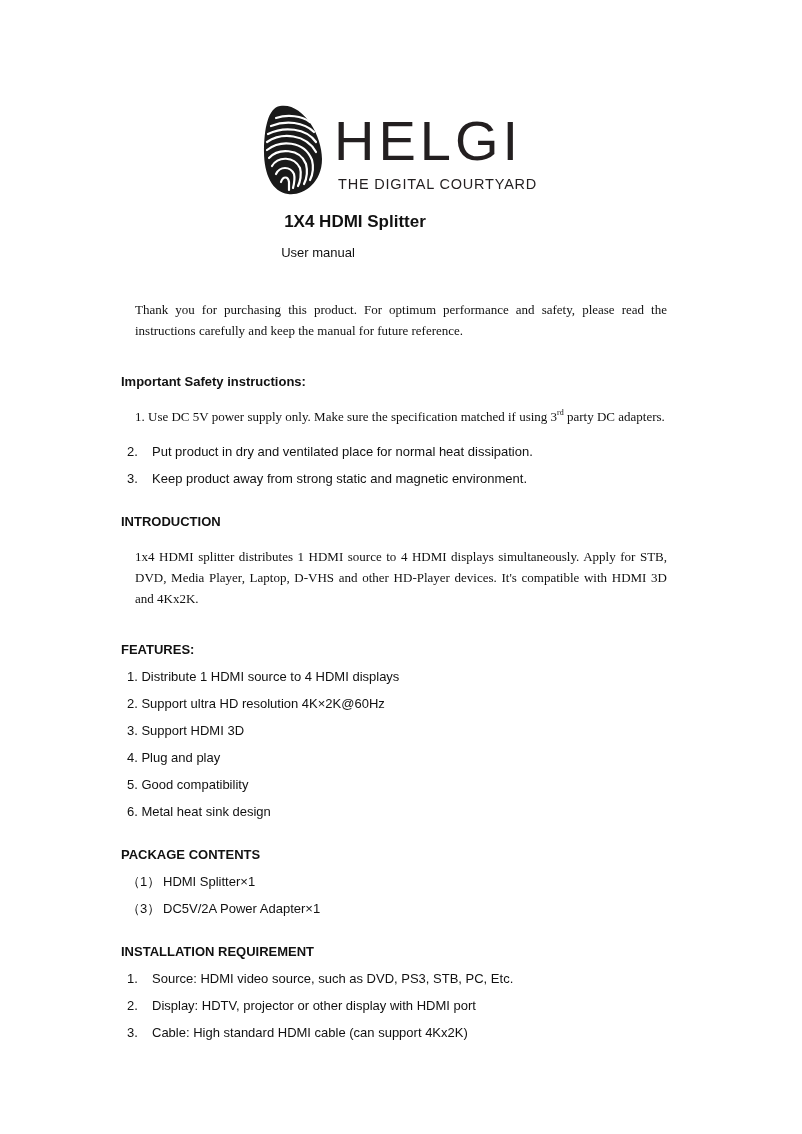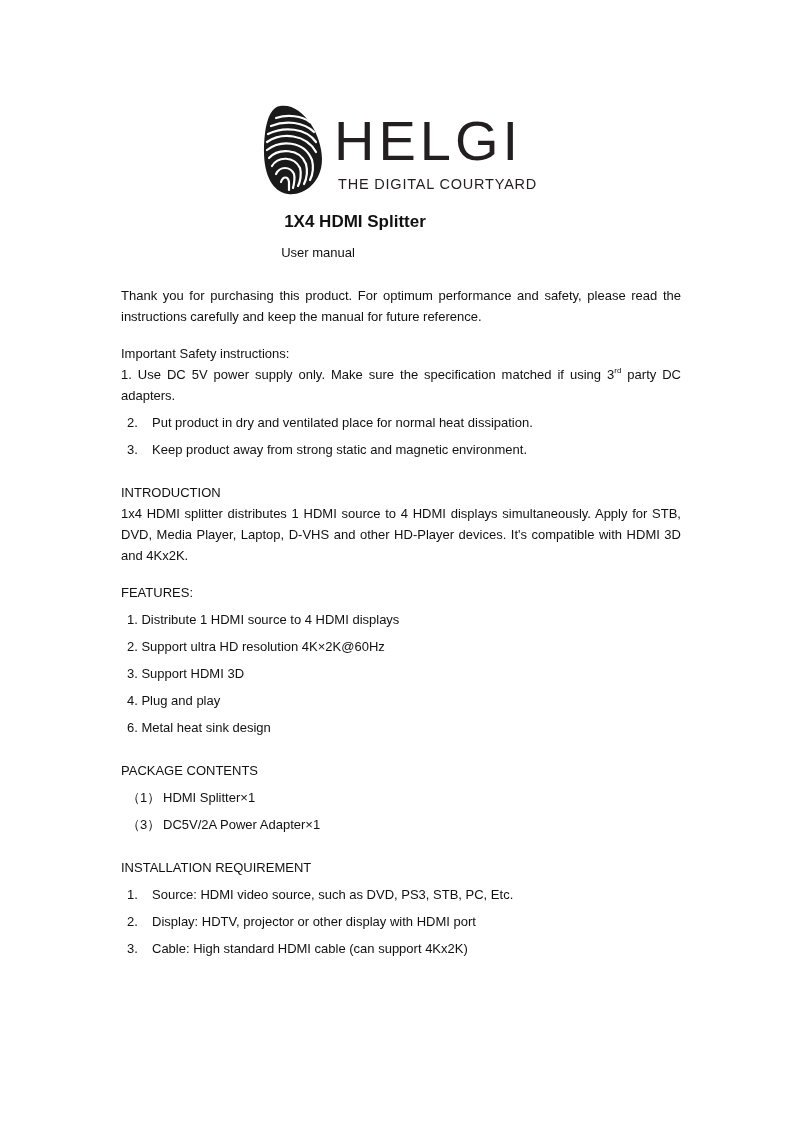--- a/index.html
+++ b/index.html
@@ -8,23 +8,23 @@
   .logo { position:absolute; left:262px; top:104px; width:280px; height:94px; }
   .logo svg.mark { position:absolute; left:0; top:0; width:62px; height:92px; }
   .logo .brand { position:absolute; left:72px; top:2px; font-size:56px; letter-spacing:4px;
                  font-weight:normal; color:#231f20; line-height:70px; }
   .logo .tag { position:absolute; left:76px; top:72px; font-size:14.5px; letter-spacing:0.8px;
                color:#231f20; white-space:nowrap; }
   .title { position:absolute; left:0; width:710px; top:212px; text-align:center;
            font-size:17px; font-weight:bold; }
   .subtitle { position:absolute; left:0; width:636px; top:245px; text-align:center; font-size:13px; }
   .content { position:absolute; left:121px; width:560px; top:285px; font-size:13px; line-height:21px; }
-  .p { text-align:justify; margin:0; }
+  .p { text-align:justify; margin:14px;font-family:Liberation Serif, serif; }
   .gap { height:16px; }
-  .h { font-weight:normal; margin:0; }
+  .h { font-weight:bold; margin:0; }
   .li { margin:6px; white-space:nowrap; }
   .li .n { display:inline-block; width:25px; }
   sup { font-size:8px; line-height:0; vertical-align:6px; }
   .pk .n { display:inline-block; width:36px; }
 </style>
 </head>
 <body>
 
 <div class="logo">
   <svg class="mark" viewBox="0 0 62 92">
@@ -60,20 +60,21 @@
 
   <p class="h">INTRODUCTION</p>
   <p class="p">1x4 HDMI splitter distributes 1 HDMI source to 4 HDMI displays simultaneously. Apply for STB, DVD, Media Player, Laptop, D-VHS and other HD-Player devices. It's compatible with HDMI 3D and 4Kx2K.</p>
   <div class="gap"></div>
 
   <p class="h">FEATURES:</p>
   <p class="li">1. Distribute 1 HDMI source to 4 HDMI displays</p>
   <p class="li">2. Support ultra HD resolution 4K×2K@60Hz</p>
   <p class="li">3. Support HDMI 3D</p>
   <p class="li">4. Plug and play</p>
+  <p class="li">5. Good compatibility</p>
   <p class="li">6. Metal heat sink design</p>
   <div class="gap"></div>
 
   <p class="h">PACKAGE CONTENTS</p>
   <p class="li pk"><span class="n">（1）</span><span>HDMI Splitter×1</span></p>
   <p class="li pk"><span class="n">（3）</span><span>DC5V/2A Power Adapter×1</span></p>
   <div class="gap"></div>
 
   <p class="h">INSTALLATION REQUIREMENT</p>
   <p class="li"><span class="n">1.</span><span>Source: HDMI video source, such as DVD, PS3, STB, PC, Etc.</span></p>

